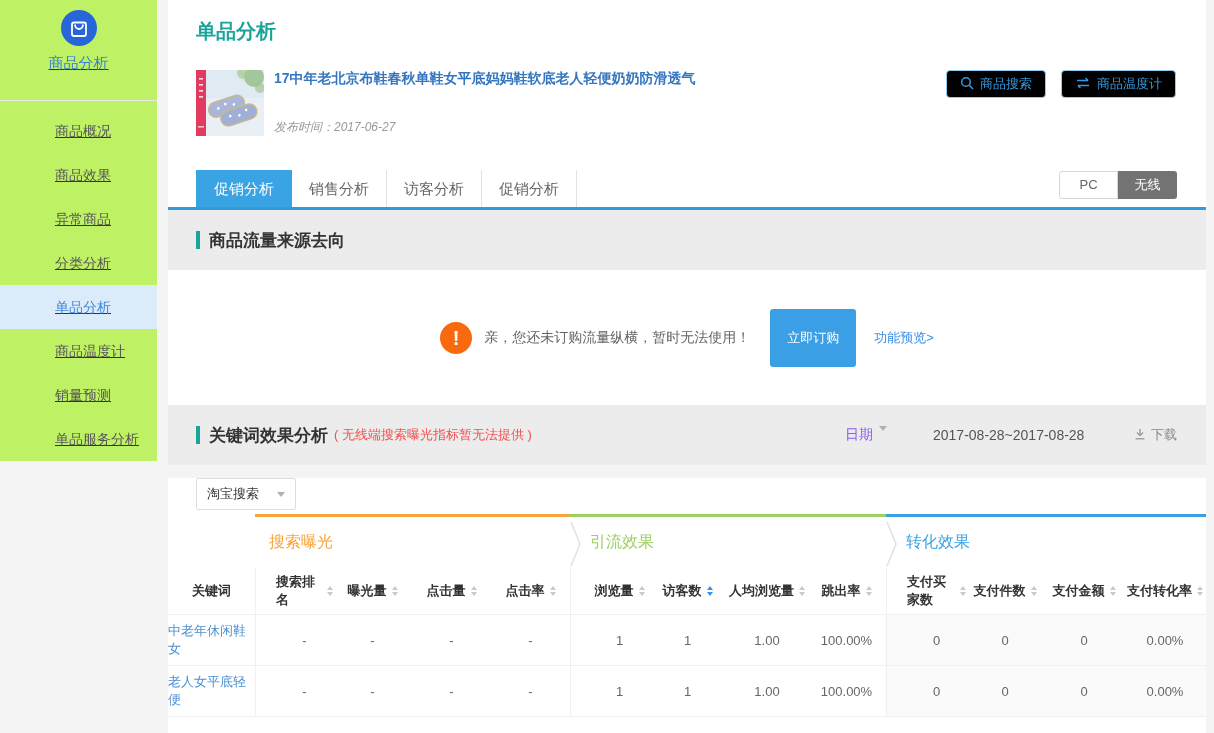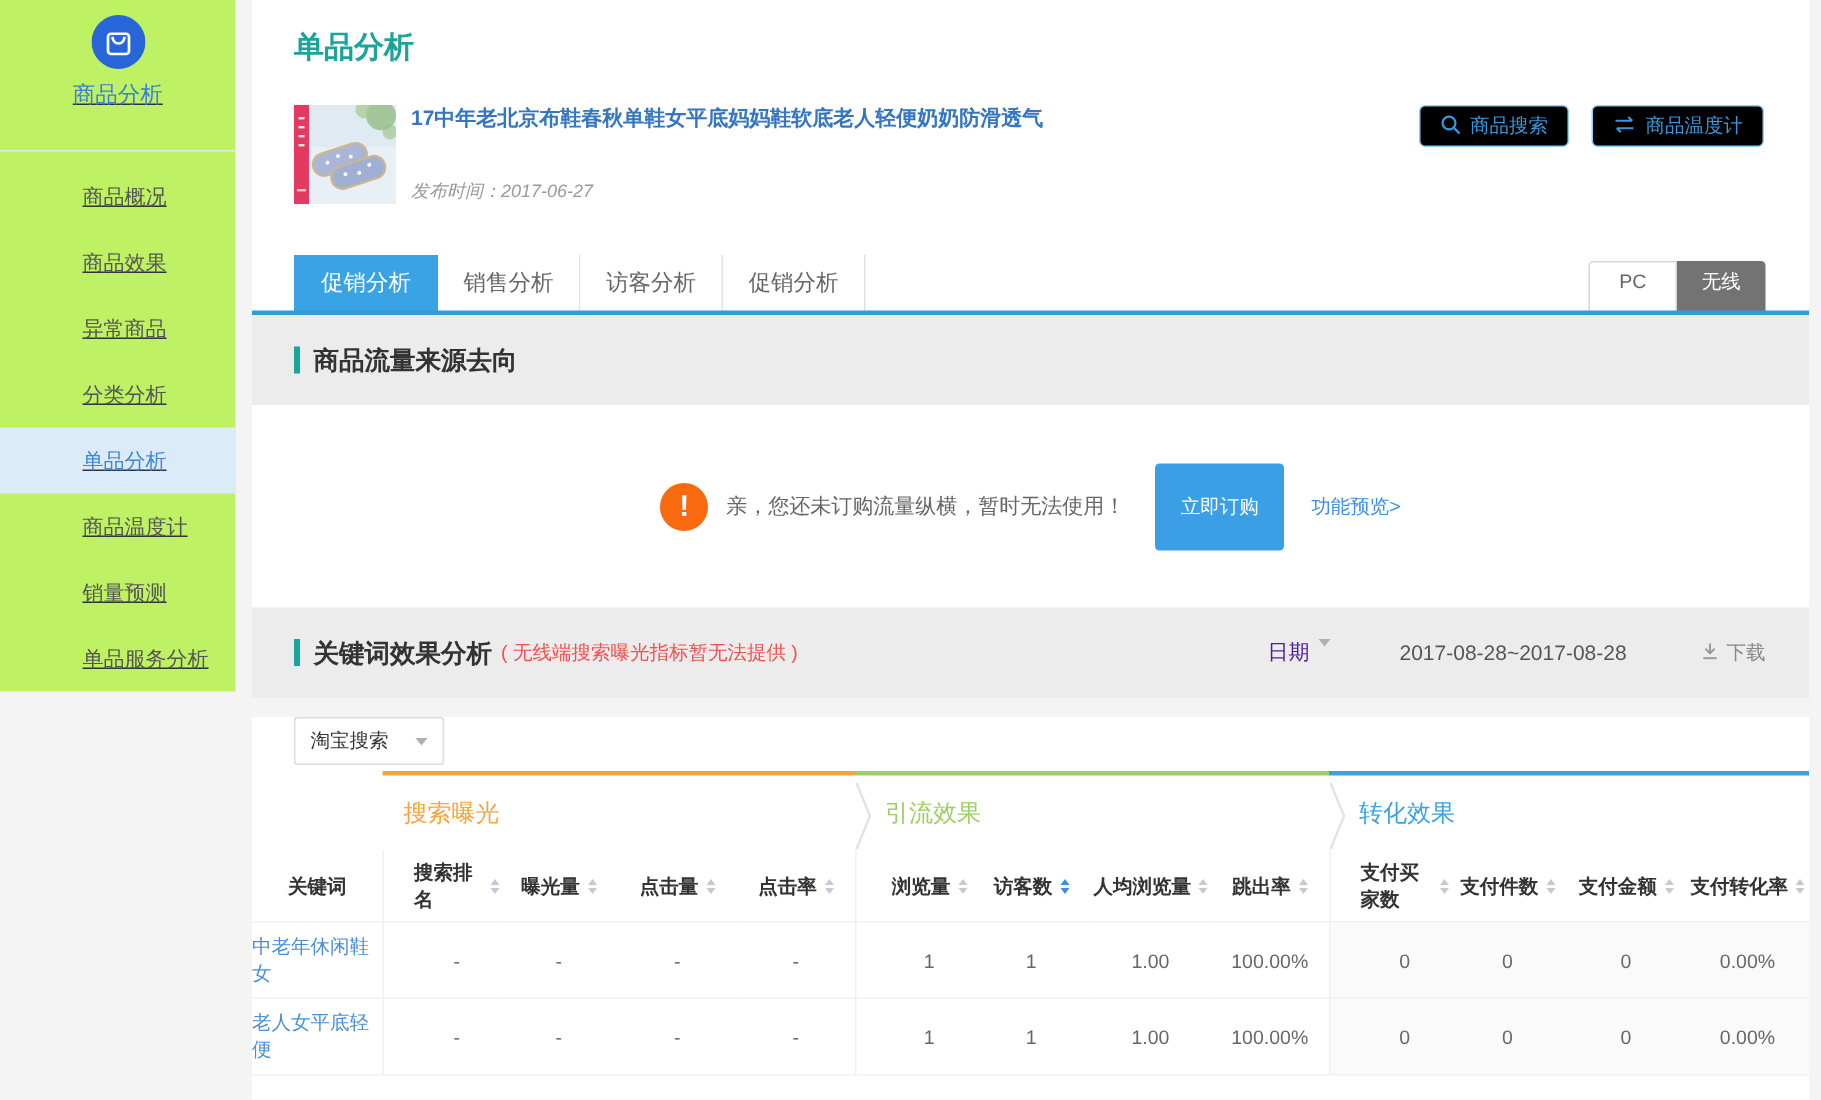--- a/index.html
+++ b/index.html
@@ -27,32 +27,32 @@
   .prod-title { font-size:14px; font-weight:bold; color:#3576c0; cursor:pointer; }
   .pub-time { position:absolute; left:0; bottom:0; font-size:12px; color:#999;font-style:italic; }
   .top-buttons { position:absolute; right:30px; top:70px; display:flex; gap:15px; }
   .ghost-btn { height:28px; padding:0 13px; border:1px solid #8ecdf2; border-radius:4px; background:#000000;
     color:#3898dd; font-size:13px; display:flex; align-items:center; gap:6px; cursor:pointer; }
   .tabs { position:absolute; left:28px; top:170px; display:flex; height:38px; }
   .tab { width:95px; line-height:38px; text-align:center; font-size:15px; color:#666; background:#fff; cursor:pointer; }
   .tab.inactive { border-right:1px solid #e2e2e2; }
   .tab.active { width:96px; background:#39a3e4; color:#fff; border:none; }
   .tab-line { position:absolute; left:0; right:0; bottom:0; height:3px; background:#2f9ddd; }
-  .device-toggle { position:absolute; right:29px; top:174px; display:flex; height:44px; cursor:pointer; }
+  .device-toggle { position:absolute; right:29px; top:155px; display:flex; height:44px; cursor:pointer;align-items:flex-end; }
   .dev-pc { width:59px; line-height:26px; text-align:center; font-size:13px; color:#666; background:#fff;
     border:1px solid #d6d6d6; border-radius:3px 0 0 3px; }
   .dev-wl { width:59px; line-height:28px; text-align:center; font-size:13px; color:#fff; background:#737373;
     border-radius:0 3px 3px 0; }
   
   .band { position:relative; height:60px; background:#ececec; display:flex; align-items:center; }
   .sec-head { display:flex; align-items:center; margin-left:28px; }
   .sec-bar { width:4px; height:18px; background:#1ba59a; margin-right:9px; }
   .sec-title { font-size:17px; font-weight:bold; color:#333; }
   .sec-note { margin-left:6px; font-size:13px; color:#f24f4f; }
-  .date-dd { position:absolute; left:677px; display:flex; gap:6px; font-size:14px; color:#4c1d95; cursor:pointer;font-family:Liberation Mono, monospace; }
+  .date-dd { position:absolute; left:677px; display:flex; gap:6px; font-size:14px; color:#8b5cf6; cursor:pointer;font-family:Liberation Mono, monospace; }
   .caret { width:0; height:0; border-left:4px solid transparent; border-right:4px solid transparent; border-top:5px solid #b0b0b0; }
   .date-range { position:absolute; left:765px; font-size:14px; color:#555; }
   .download { position:absolute; right:29px; display:flex; align-items:center; gap:5px; font-size:13px; color:#888; cursor:pointer; }
   
   .panel-notice { height:135px; background:#fff; display:flex; align-items:center; justify-content:center; }
   .warn-icon { width:32px; height:32px; border-radius:50%; background:#f9690e; color:#fff; font-size:20px;
     font-weight:bold; line-height:32px; text-align:center; flex:none; }
   .warn-text { margin-left:12px; font-size:14px; color:#666; }
   .order-btn { margin-left:20px; background:#3a9fe4; color:#fff; font-size:13px; padding:20px 17px;
     border:none; border-radius:3px; cursor:pointer; }

